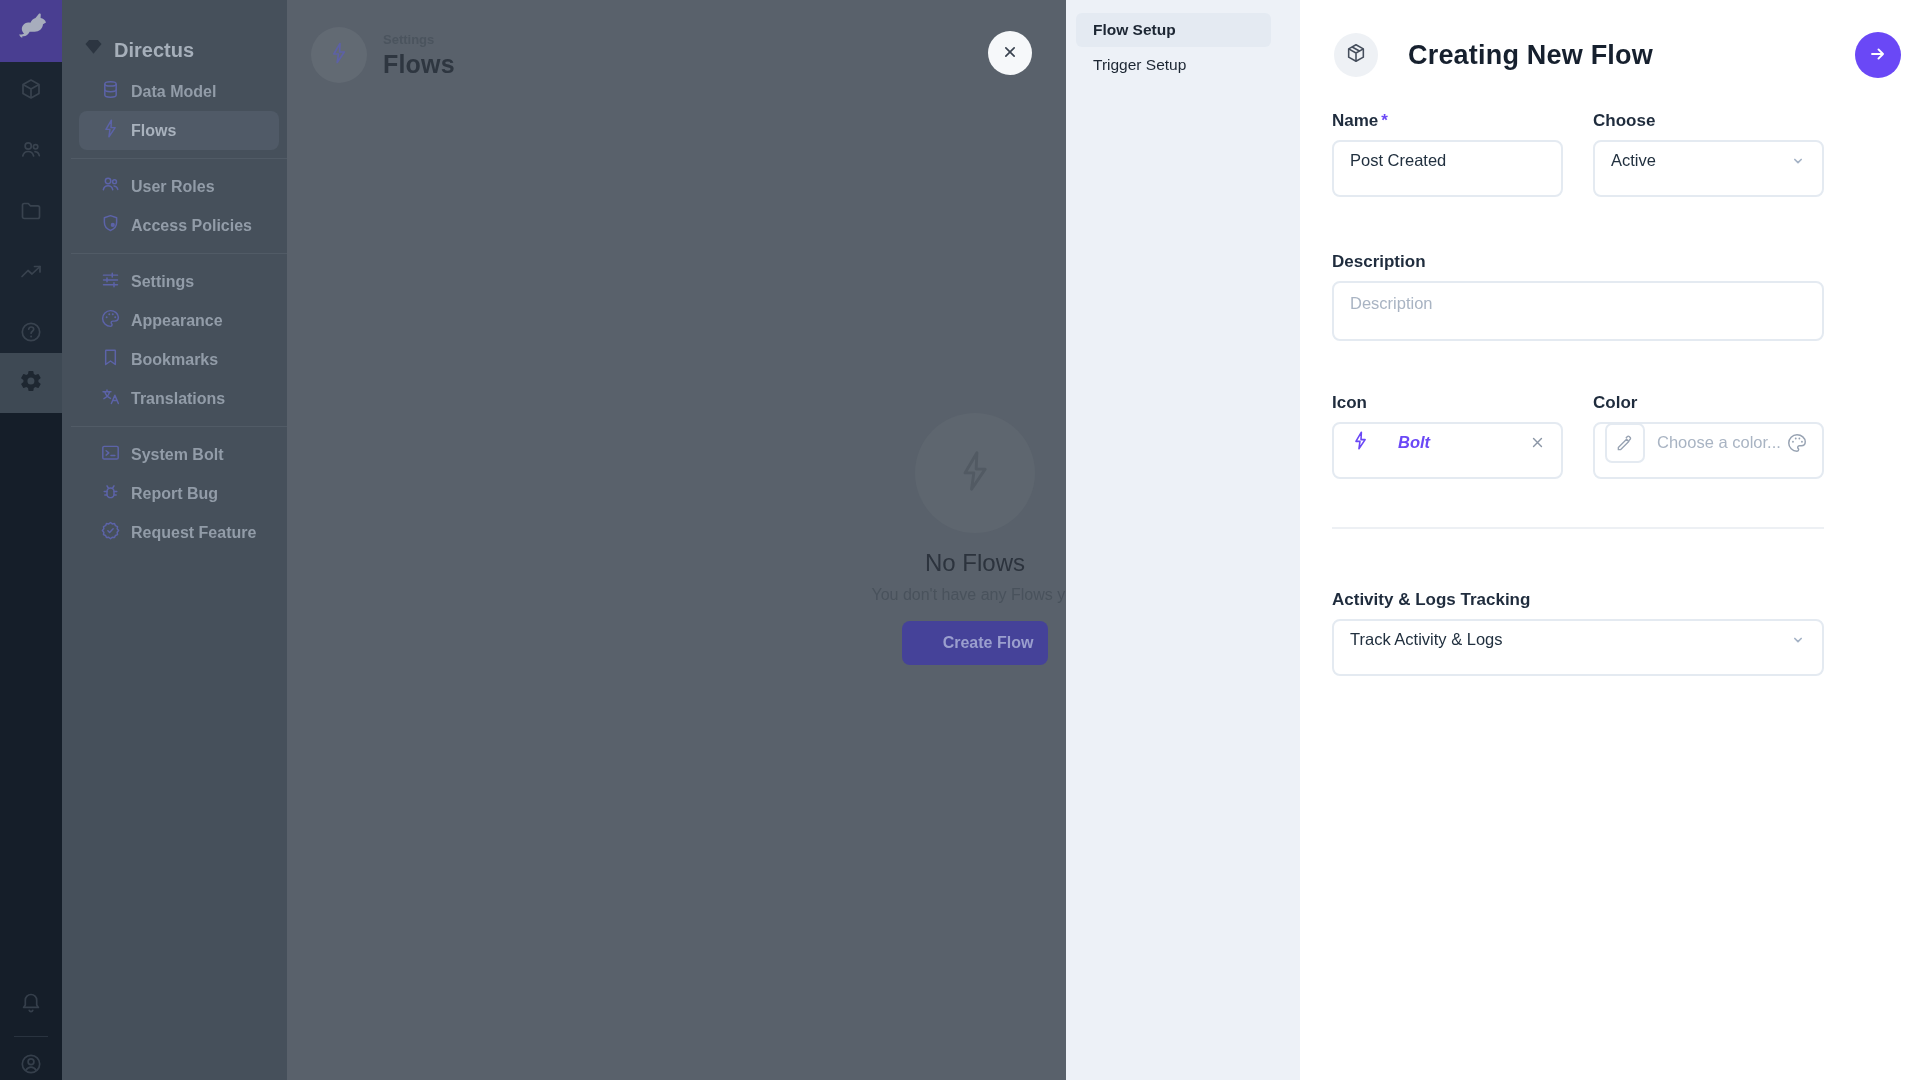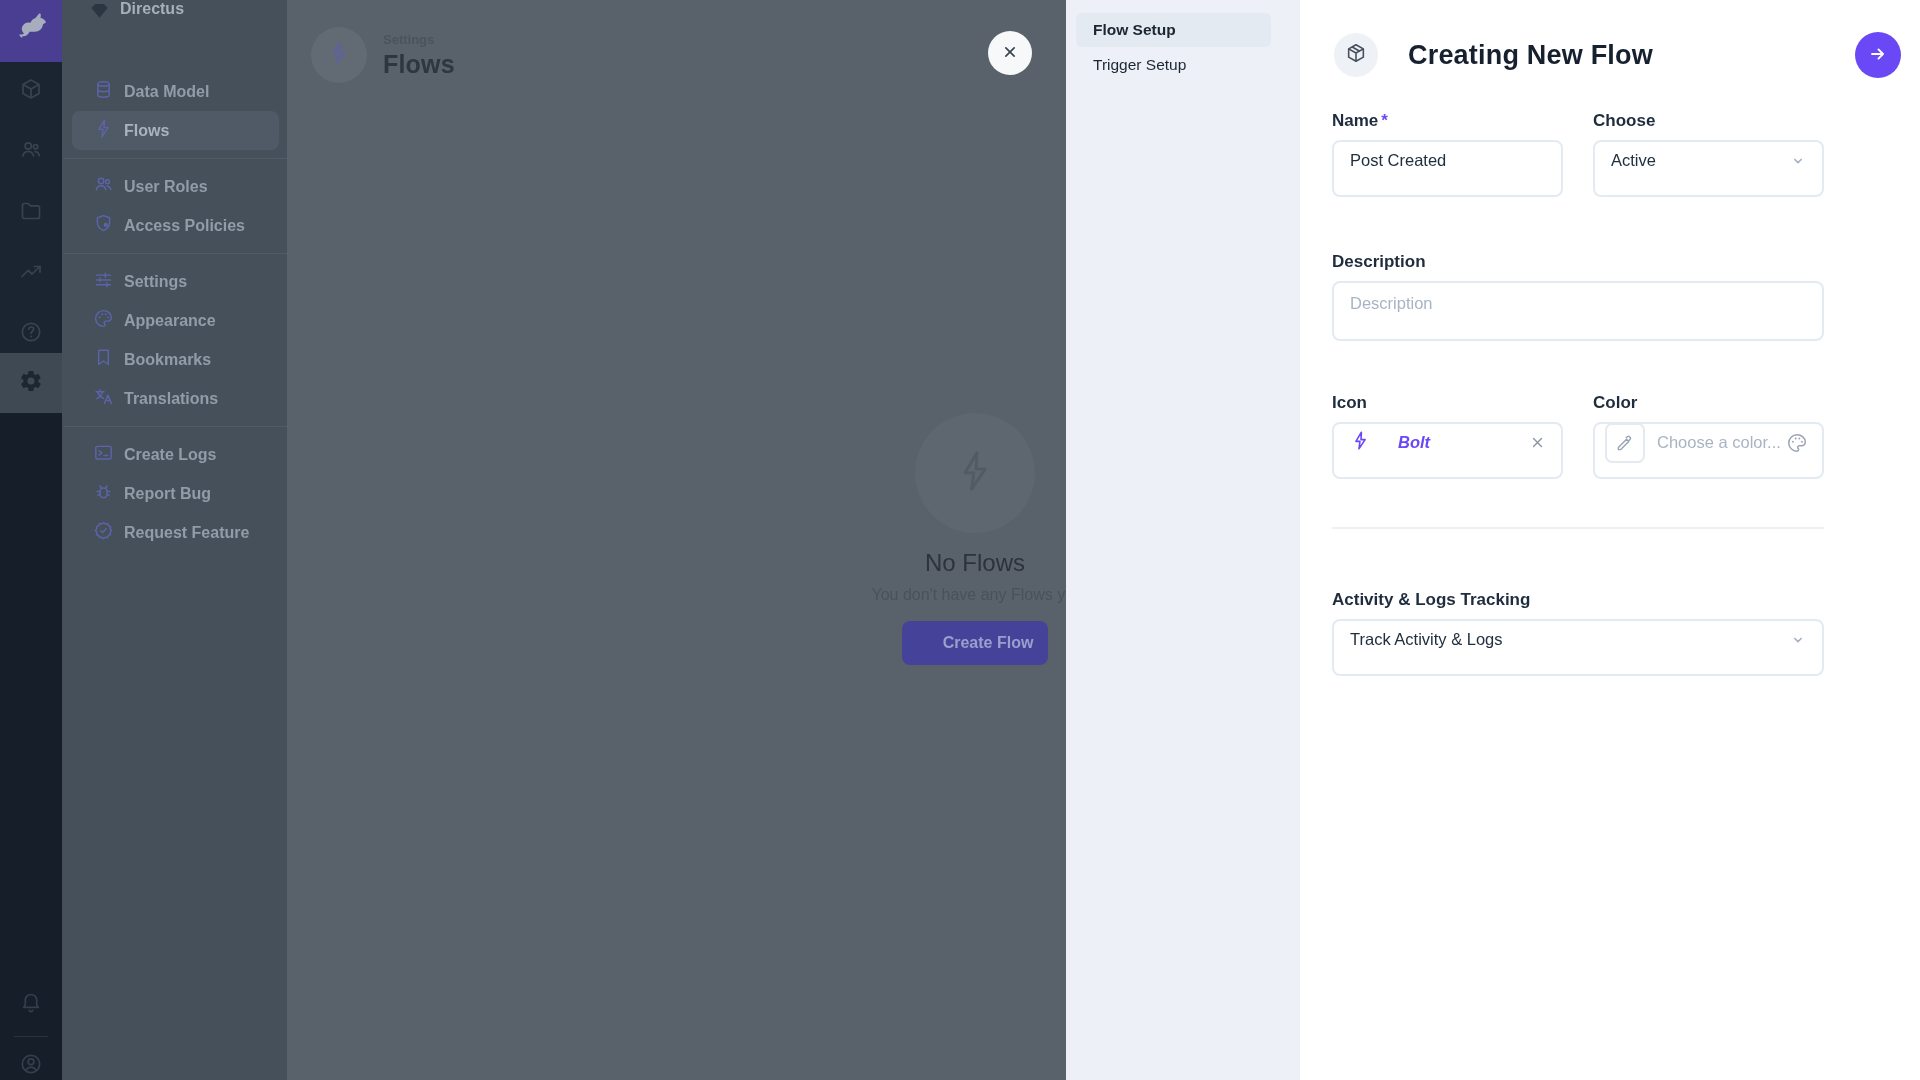--- a/index.html
+++ b/index.html
@@ -17,24 +17,24 @@
              justify-content:center; color:#39434f; z-index:3; }
   .rail-ic svg { width:24px; height:24px; }
   .rail-band { position:absolute; left:0; top:353px; width:62px; height:60px; background:#3e4954;
                display:flex; align-items:center; justify-content:center; color:#1e2731; z-index:3; }
   .rail-band svg { width:24px; height:24px; }
   .rail-divider { position:absolute; left:14px; top:1036px; width:34px; height:1px; background:#29333f; z-index:3; }
   .rail-ic.dim2 { color:#353f4b; }
 
   
   .sidebar { position:absolute; left:62px; top:0; width:225px; height:1080px; background:#46505b; z-index:2; }
-  .project-row { height:62px; display:flex; align-items:flex-start; padding-left:27px; gap:10px;
-                 color:#a6afba; font-size:16px; font-weight:700; }
+  .project-row { height:62px; display:flex; align-items:flex-end; padding-left:21px; gap:10px;
+                 color:#a6afba; font-size:20px; font-weight:700; }
   .project-row svg { width:21px; height:21px; color:#2c3541; flex:0 0 auto; }
-  .side-nav { position:absolute; top:72px; left:2px; right:0; }
+  .side-nav { position:absolute; top:72px; left:9px; right:0; }
   .group + .group { border-top:1px solid #515b66; margin-top:8px; padding-top:8px; }
   .group { margin:0 0; }
   .side-item { height:39px; display:flex; align-items:center; padding-left:21px; gap:10px;
                color:#929ca8; font-size:16px; font-weight:600; margin:0 8px; border-radius:8px; }
   .side-item svg { width:21px; height:21px; color:#5c63a8; flex:0 0 auto; }
   .side-item.active { background:#505a67; color:#a9b2bd; }
 
   
   .main { position:absolute; left:287px; top:0; width:779px; height:1080px; background:#59616b;
           overflow:hidden; z-index:1; }
@@ -242,21 +242,21 @@
               </svg></span>
           <span>Translations</span>
         </div>
       </div>
       <div class="group">
         <div class="side-item">
           <span><svg viewBox="0 0 24 24" fill="none" stroke="currentColor" stroke-width="1.7" stroke-linecap="round" stroke-linejoin="round">
                 <rect x="3.2" y="5" width="17.6" height="14.5" rx="1.6"></rect>
                 <path d="M7 10l3 2.5L7 15M12.5 15.5H17"></path>
               </svg></span>
-          <span>Create Logs</span>
+          <span>System Bolt</span>
         </div>
         <div class="side-item">
           <span><svg viewBox="0 0 24 24" fill="none" stroke="currentColor" stroke-width="1.7" stroke-linecap="round">
                 <rect x="8" y="8" width="8" height="11" rx="4"></rect>
                 <path d="M9.5 8 8 5.5M14.5 8 16 5.5M8 12H4.8M8 16H5.5M16 12h3.2M16 16h2.5"></path>
               </svg></span>
           <span>Report Bug</span>
         </div>
         <div class="side-item">
           <span><svg viewBox="0 0 24 24" fill="none" stroke="currentColor" stroke-width="1.7" stroke-linejoin="round">

